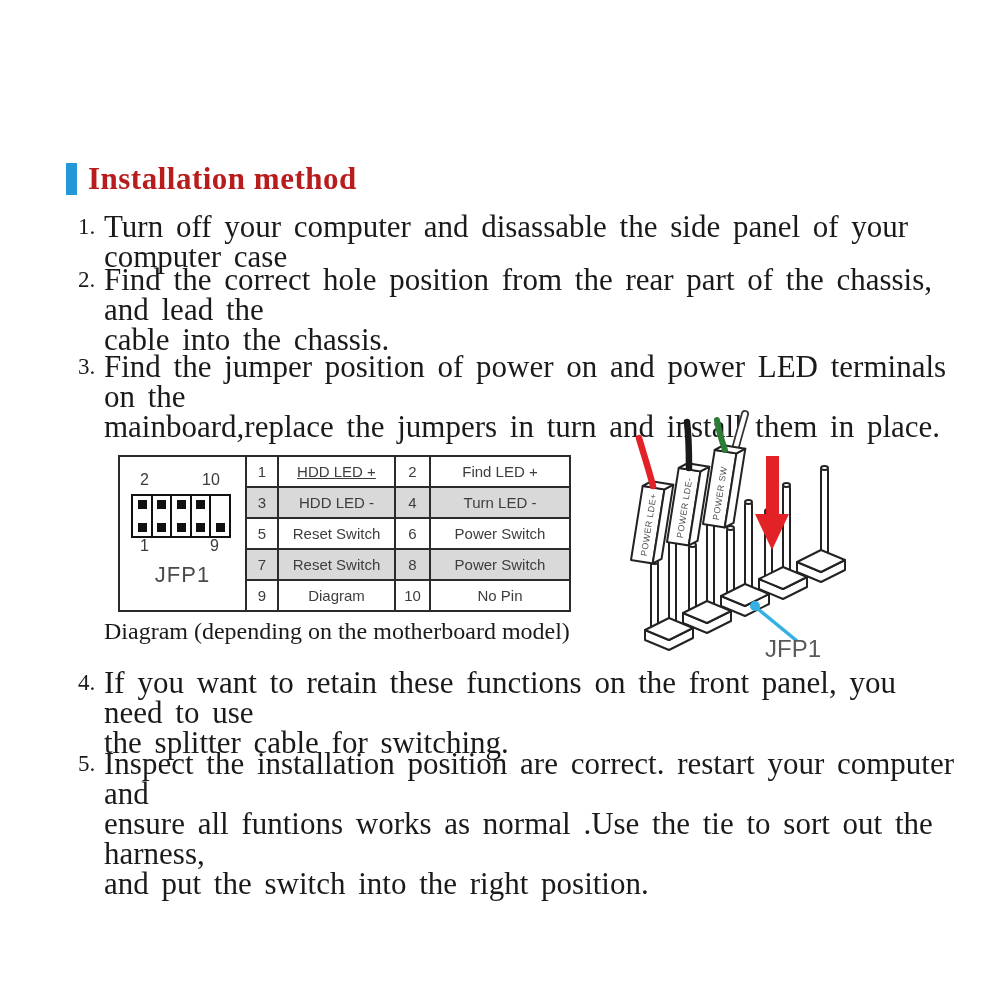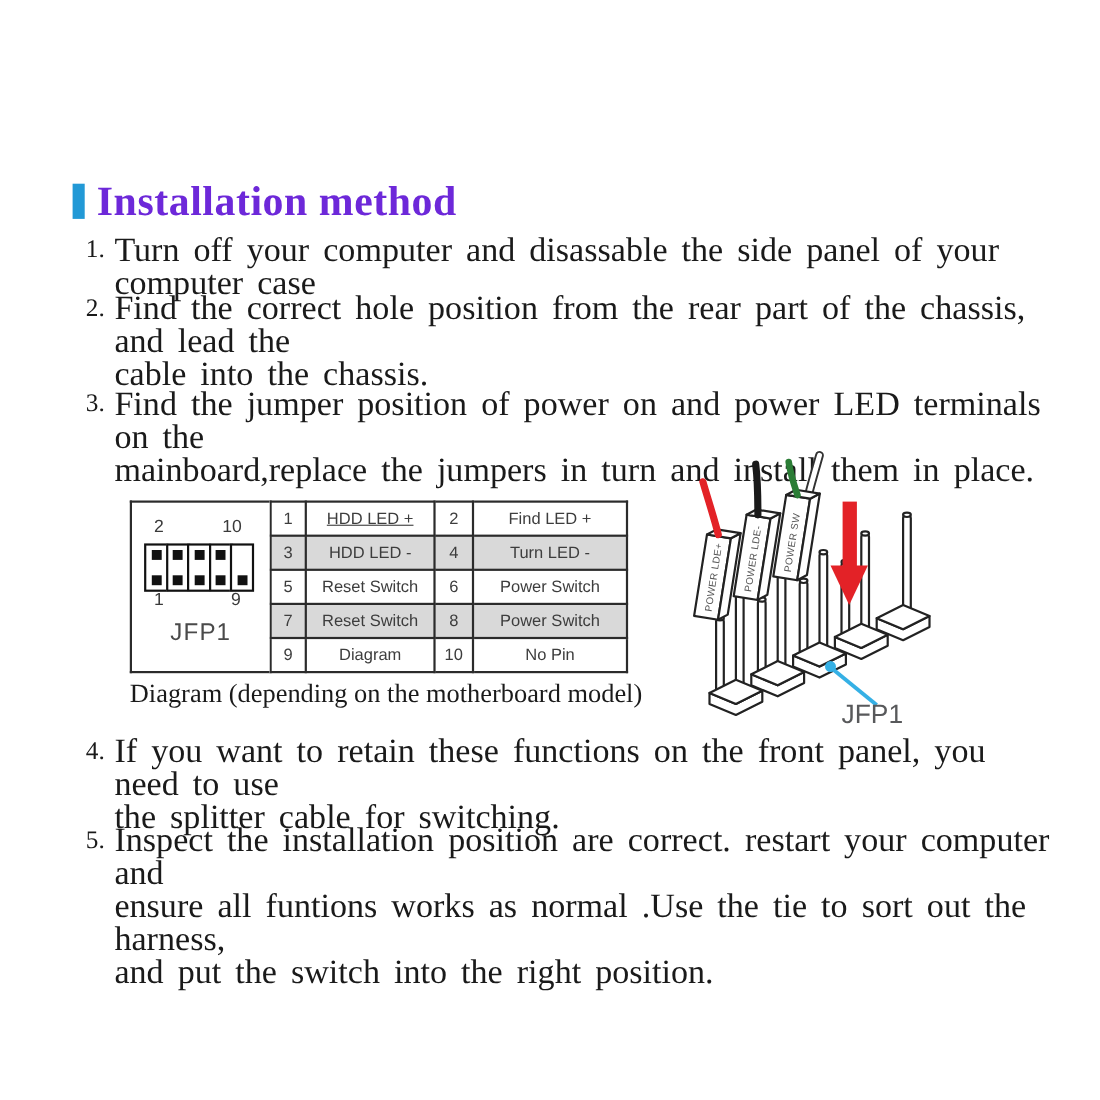--- a/index.html
+++ b/index.html
@@ -2,21 +2,21 @@
 <html><head>
 <meta charset="utf-8">
 <style>
   html,body{margin:0;padding:0;background:#fff;}
   .page{position:relative;width:1000px;height:1000px;background:#ffffff;overflow:hidden;
         font-family:"Liberation Serif", serif;color:#1a1a1a;}
 
   
   .title-row{position:absolute;left:66px;top:161px;display:flex;align-items:center;}
   .title-bar{width:11px;height:32px;background:#2299d6;margin-right:11px;}
-  .title-text{font-size:38px;font-weight:bold;color:#6d28d9;letter-spacing:0.5px;
+  .title-text{font-size:31px;font-weight:bold;color:#b91c1c;letter-spacing:0.5px;
               font-family:"Liberation Serif", serif;}
 
   
   .step{position:absolute;left:78px;display:flex;align-items:flex-start;width:890px;}
   .step-num{width:26px;flex:0 0 26px;font-size:23px;line-height:30px;}
   .step-text{font-size:31px;line-height:30px;white-space:pre-line;word-spacing:5px;width:860px;}
   #step1{top:212px;}
   #step2{top:265px;}
   #step3{top:352px;}
   #step4{top:668px;}
@@ -41,21 +41,21 @@
   .pin-sq.hidden{visibility:hidden;}
   .jfp1-box-label{position:absolute;left:0;right:0;top:105px;text-align:center;
                   font-size:22px;color:#4a4a4a;letter-spacing:1px;}
 
   table.pinout{flex:1;border-collapse:collapse;table-layout:fixed;height:157px;width:326px;
                font-family:"Liberation Sans", sans-serif;font-size:15px;color:#3d3d3d;}
   table.pinout td{border:2px solid #2b2b2b;text-align:center;vertical-align:middle;padding:0;}
   table.pinout tr:nth-child(even){background:#d9d9d9;}
   td.c-num1{width:30px;} td.c-lab1{width:115px;text-decoration:underline;} td.c-num2{width:33px;} td.c-lab2{width:auto;}
 
-  .caption{position:absolute;left:118px;top:618px;font-size:24px;color:#1a1a1a;}
+  .caption{position:absolute;left:104px;top:618px;font-size:24px;color:#1a1a1a;}
 
   
   .illus{position:absolute;left:605px;top:398px;width:370px;height:272px;}
   .illus text{font-family:"Liberation Sans", sans-serif;}
 </style>
 </head>
 <body>
 
 <div class="page">
 

